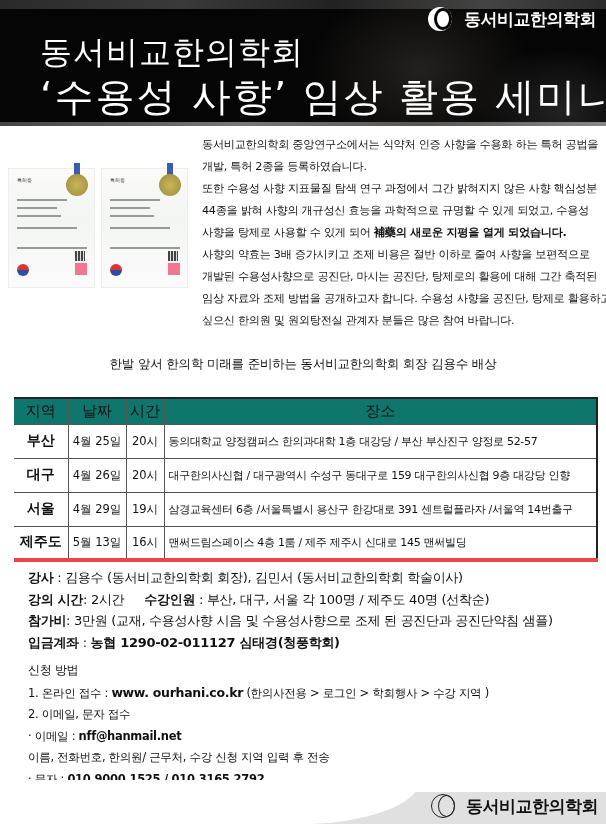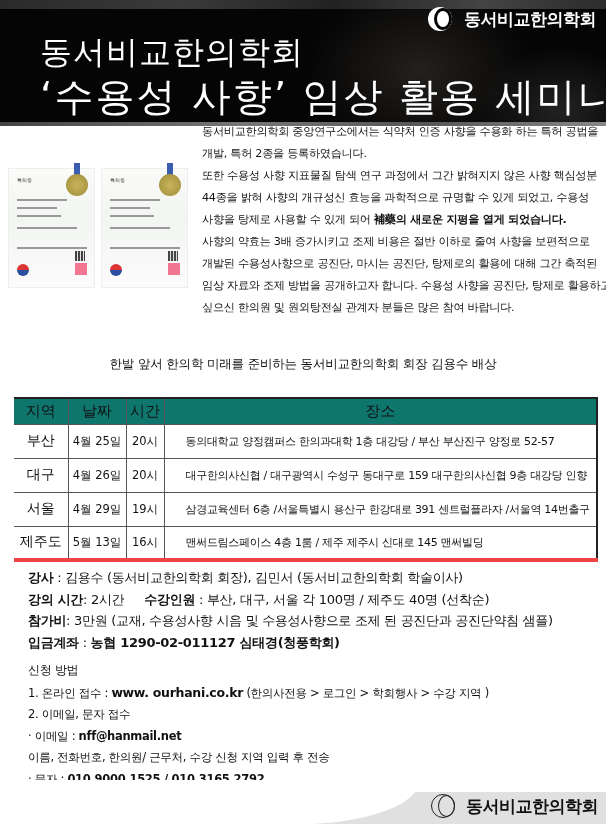--- a/index.html
+++ b/index.html
@@ -57,21 +57,21 @@
   .cert .ribbon { position: absolute; left: 65px; top: -6px; width: 6px; height: 12px; background: #3a5db0; }
   .cert .seal { position: absolute; left: 57px; top: 5px; width: 22px; height: 22px; border-radius: 50%; background: radial-gradient(circle, #c9b65a, #9d8a3a); }
   .cert .line { position: absolute; left: 8px; height: 2px; background: #999; }
   .cert .taeguk { position: absolute; left: 8px; top: 95px; width: 12px; height: 12px; border-radius: 50%; background: linear-gradient(180deg, #d33 50%, #2a4fa0 50%); }
   .cert .stamp { position: absolute; left: 66px; top: 94px; width: 12px; height: 12px; background: #e57; opacity: 0.8; }
   .cert .qr { position: absolute; left: 66px; top: 82px; width: 10px; height: 10px; background: repeating-linear-gradient(90deg,#444 0 2px,#ddd 2px 3px); }
   .cert .cert-title { position: absolute; left: 8px; top: 8px; font-size: 5px; color: #333; }
 
   
   .intro {
-    position: absolute; left: 202px; top: 121px; width: 400px;
+    position: absolute; left: 202px; top: 134px; width: 400px;
     font-size: 11.2px; line-height: 22px; color: #111; letter-spacing: -0.3px;
   }
   .intro p { white-space: nowrap; }
   .intro b { font-weight: bold; }
 
   .sign {
     position: absolute; left: 0; top: 356px; width: 606px; text-align: center;
     font-size: 12.5px; color: #111; letter-spacing: -0.2px;
   }
 
@@ -81,24 +81,24 @@
     border-collapse: collapse; font-size: 11px;
   }
   .schedule th {
     background: #0f766e; font-weight: normal; height: 26px; font-size: 15px;
     border: 1px solid #555; border-top: 2px solid #222; text-align: center;
   }
   .schedule td { border: 1px solid #555; height: 34px; text-align: center; }
   .schedule tr:last-child td { border-bottom: 4px solid #ef4444; }
   .schedule th:first-child, .schedule td:first-child { border-left: none; }
   .schedule th:last-child, .schedule td:last-child { border-right: 2px solid #222; }
-  .schedule td.region { font-size: 14px; font-weight: normal; width: 54px; margin-top: 8px; }
+  .schedule td.region { font-size: 14px; font-weight: bold; width: 54px; margin-top: 8px; }
   .schedule td.date { width: 58px; font-size: 11.5px; }
   .schedule td.time { width: 38px; font-size: 11.5px; }
-  .schedule td.venue { text-align: left; padding-left: 21px; font-size: 11px; letter-spacing: -0.3px; white-space: nowrap; }
+  .schedule td.venue { text-align: left; padding-left: 4px; font-size: 11px; letter-spacing: -0.3px; white-space: nowrap; }
 
   
   .details { position: absolute; left: 28px; top: 567px; width: 570px; font-size: 13px; line-height: 21.5px; letter-spacing: -0.3px; }
   .details p { white-space: nowrap; }
   .details b { font-weight: bold; }
   .details .gap { display: inline-block; width: 20px; }
 
   .apply { position: absolute; left: 28px; top: 660px; width: 570px; font-size: 11.5px; line-height: 21.5px; letter-spacing: -0.3px; }
   .apply p { white-space: nowrap; }
   .apply .heading { font-weight: normal; font-size: 12px; }

